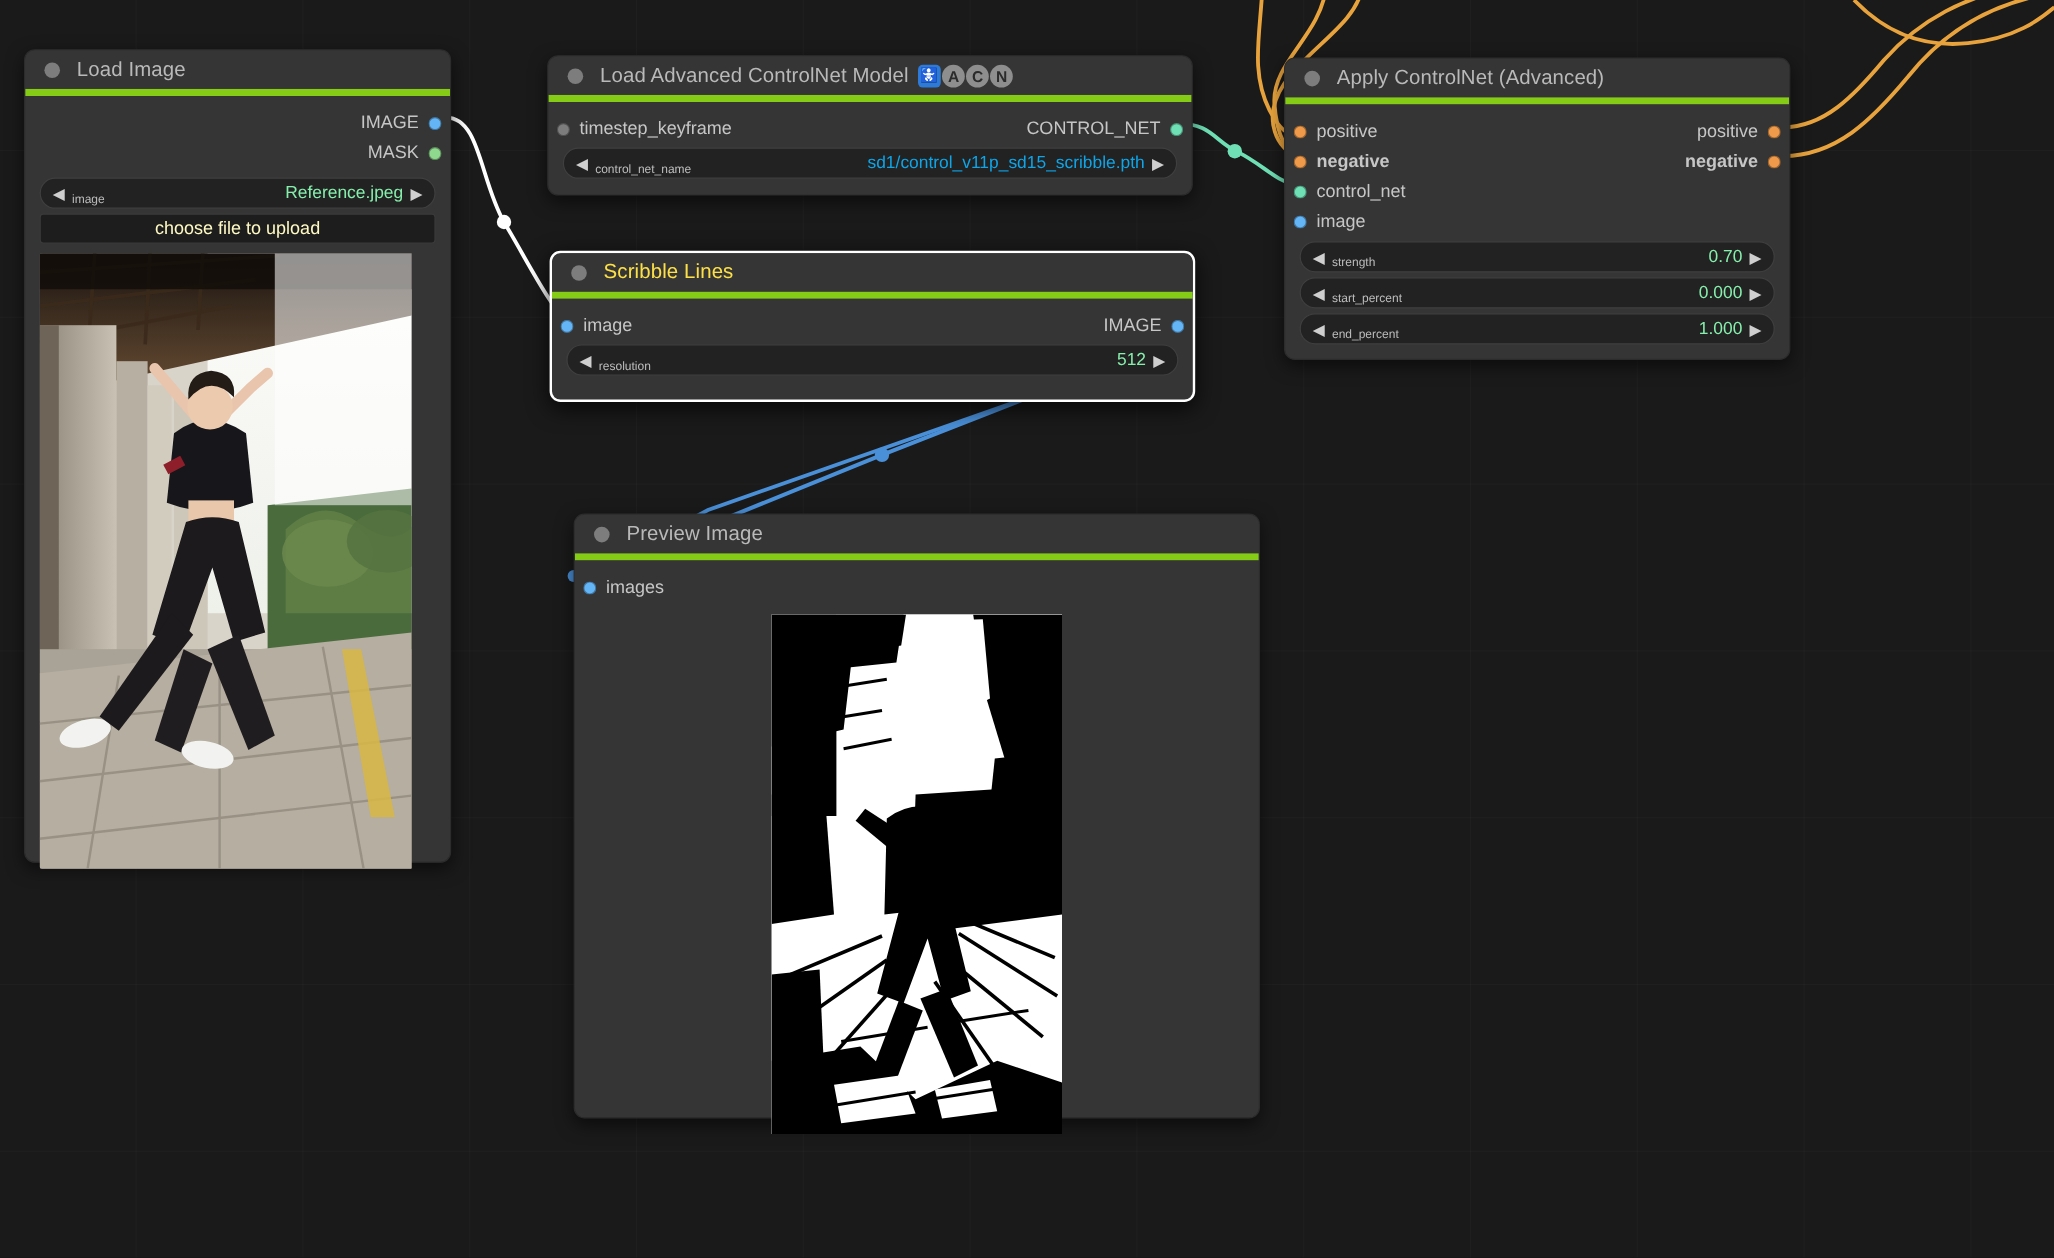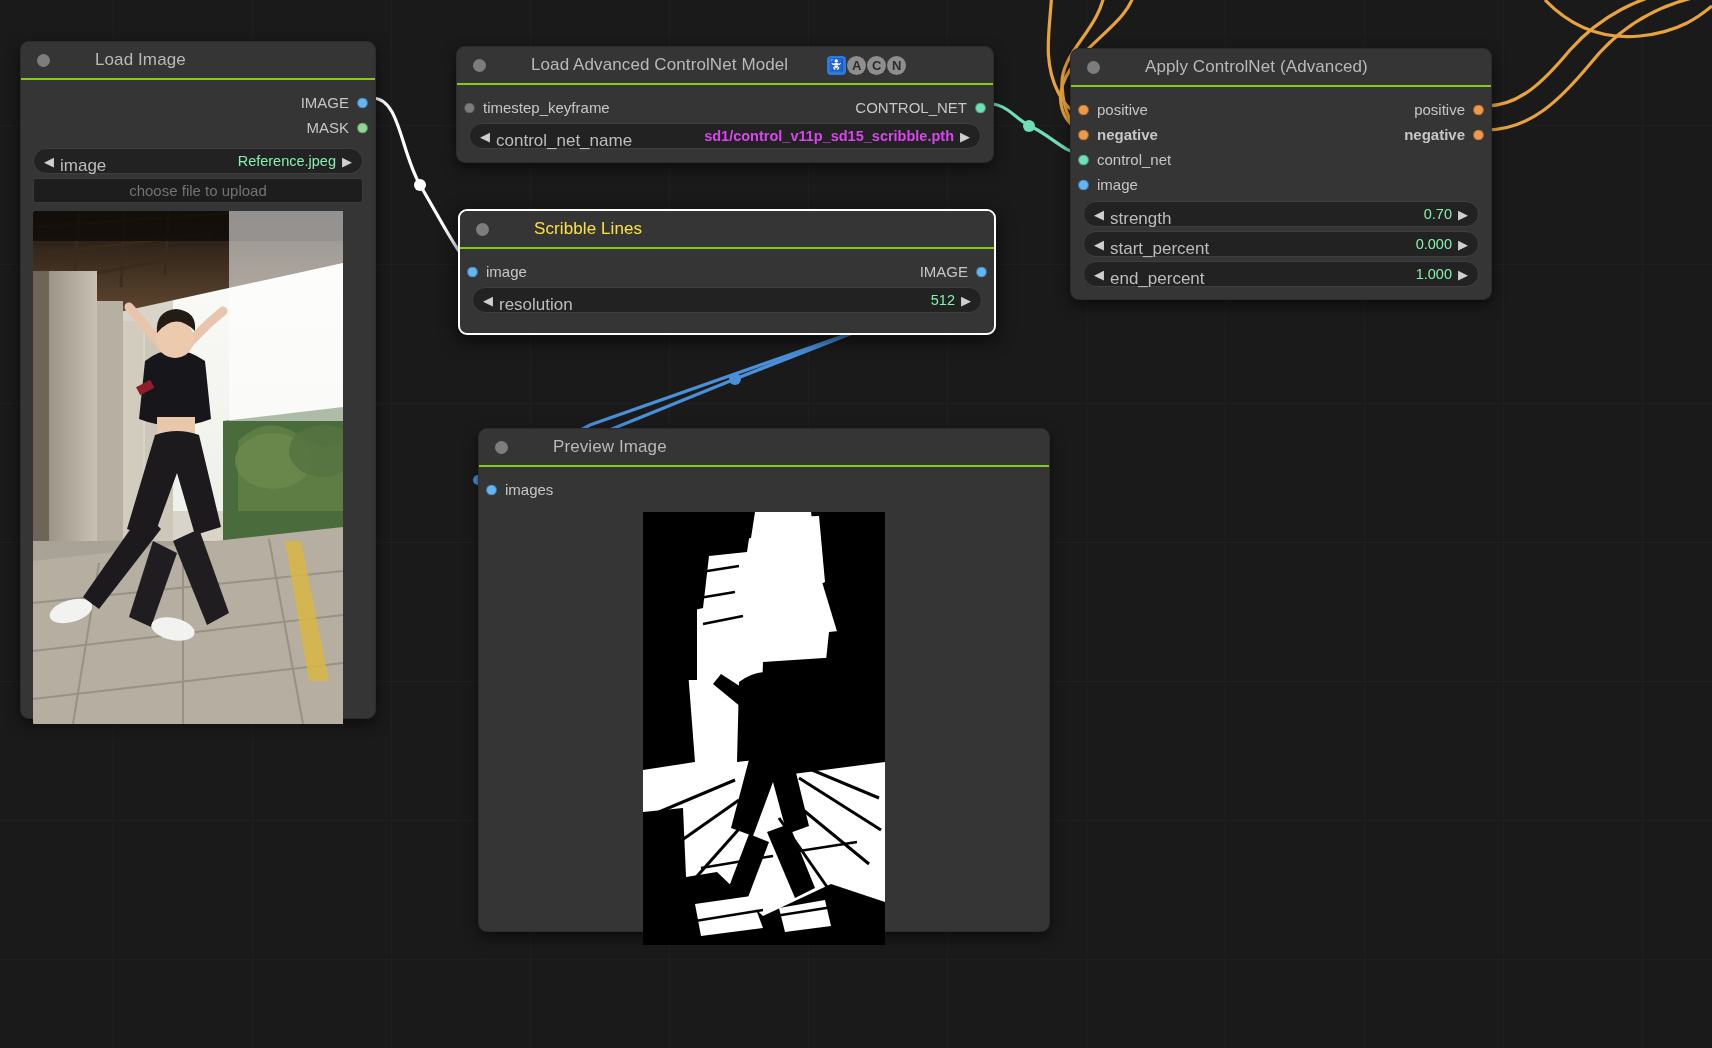--- a/index.html
+++ b/index.html
@@ -30,22 +30,21 @@
     box-shadow: 0 5px 14px rgba(0,0,0,0.55);
     border: 1px solid #2c2c2c;
   }
   .node.selected { border: 2px solid #ffffff; box-shadow: 0 5px 18px rgba(0,0,0,0.7); }
   .node-title {
     height: 38px;
     display: flex; align-items: center;
     padding-left: 16px;
     background: #353535;
     border-radius: 8px 8px 0 0;
-    border-bottom: 2px solid #84cc16;
-    gap: 31px;
+    border-bottom: 6px solid #84cc16;
   }
   .title-dot {
     width: 13px; height: 13px; border-radius: 50%;
     background: #7d7d7d; margin-right: 14px; flex: 0 0 auto;
   }
   .title-text {
     font-size: 17px; color: #b9b9b9; white-space: nowrap;
     letter-spacing: .1px;
   }
   .node.selected .title-text { color: #fde047; }
@@ -93,32 +92,32 @@
     background: #222222;
     border: 1px solid #3f3f3f;
     border-radius: 13px;
     display: flex; align-items: center;
     padding: 0 8px;
   }
   .widget .arrow {
     font-size: 13px; color: #cfcfcf; line-height: 1; width: 14px; text-align: center;
   }
   .widget .wname {
-    font-size: 17px; color: #bdbdbd; margin-left: 4px; white-space: nowrap; margin-top: 10px;
+    font-size: 10px; color: #bdbdbd; margin-left: 4px; white-space: nowrap; margin-top: 10px;
   }
   .widget .wval {
     margin-left: auto; margin-right: 4px;
     font-size: 14.5px; color: #86efac; white-space: nowrap;
   }
-  .widget.bold .wval { font-weight: 700; color: #d946ef; }
+  .widget.bold .wval { font-weight: 400; color: #0ea5e9; }
   .widget.sq {
     border-radius: 3px; background: #1d1d1d; border: 1px solid #3a3a3a;
     justify-content: center; height: 25px;
   }
-  .widget.sq .wname { margin: 0; color: #737373; font-size: 15px; }
+  .widget.sq .wname { margin: 0; color: #fef9c3; font-size: 15px; }
 
   
   .img-frame { margin: 8px 12px 0 12px; border-radius: 2px; overflow: hidden; }
   .preview-wrap { display:flex; justify-content:center; padding: 10px 0 0 0; }
 
   .photo { display: block; }
   .scribble { display: block; background: #fff; }
 </style>
 </head>
 <body>

